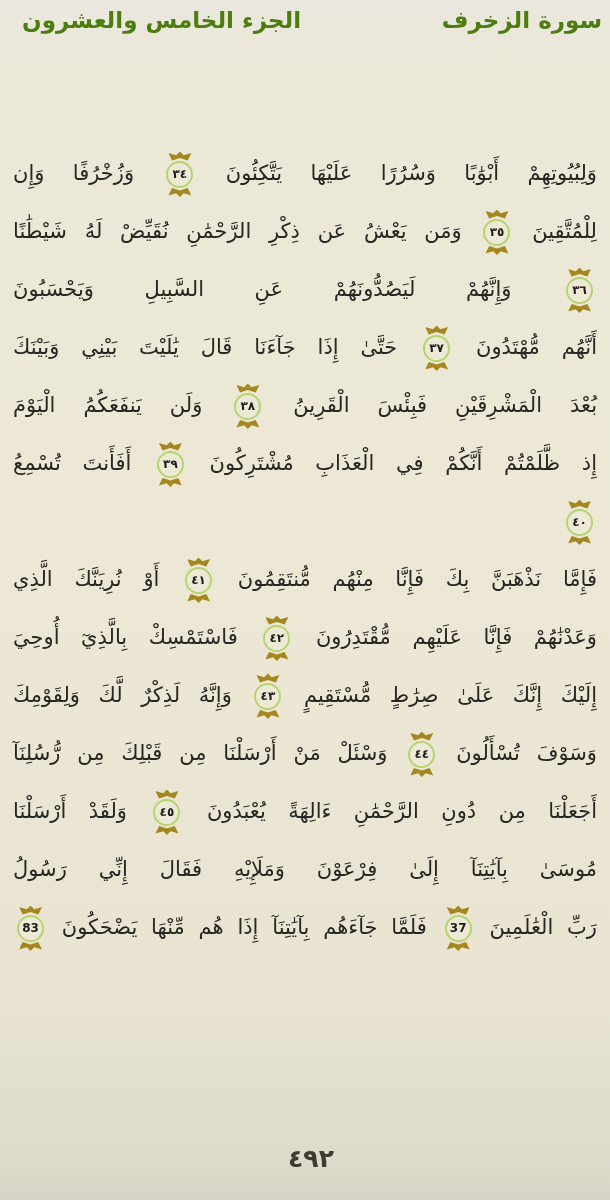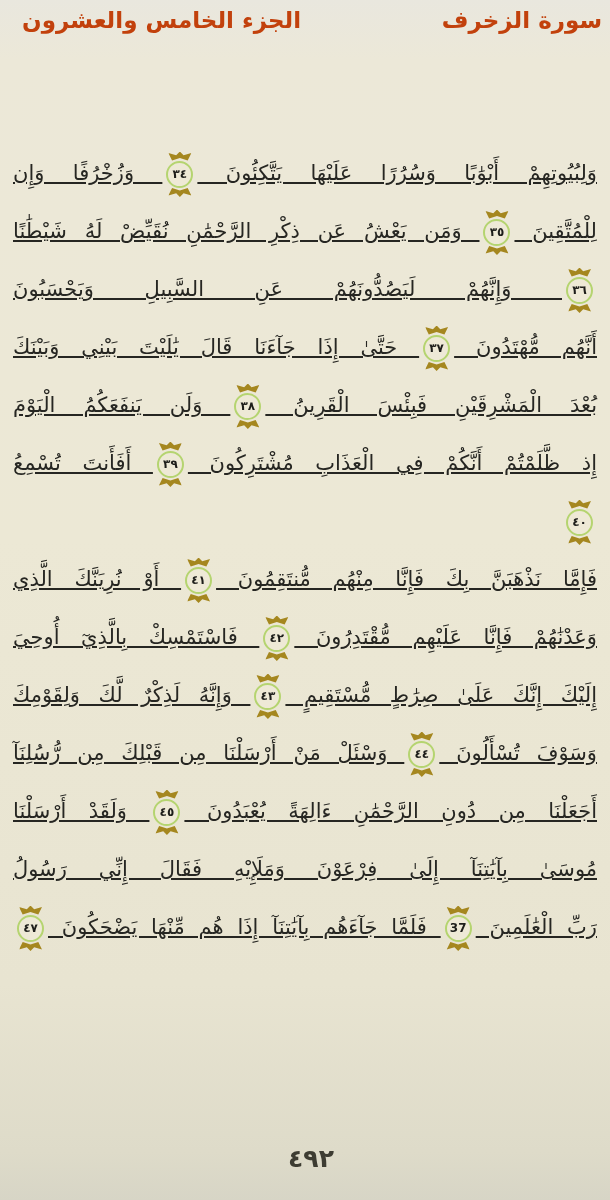--- a/index.html
+++ b/index.html
@@ -5,36 +5,36 @@
   html,body{margin:0;padding:0;}
   body{
     width:610px;height:1200px;
     position:relative;overflow:hidden;
     font-family:"DejaVu Sans",sans-serif;
     background:linear-gradient(180deg,#e9e7de 0%,#ece8d8 5%,#ece8d5 45%,#e8e4d1 82%,#dedbc9 96%,#d7d5c6 100%);
   }
   .page{position:absolute;inset:0;}
   .hdr{
     position:absolute;top:7px;
-    font-size:23px;font-weight:bold;color:#c2410c;
+    font-size:23px;font-weight:bold;color:#4d7c0f;
     letter-spacing:0;white-space:nowrap;text-align:right;
   }
   .hdr-surah{right:8px;}
   .hdr-juz{left:22px;}
   .text-block{
     position:absolute;top:144px;right:13px;left:13px;
     direction:rtl;
   }
   .qline{
     height:58px;line-height:58px;
     font-size:21px;color:#262622;
     text-align:justify;text-align-last:justify;
     -moz-text-align-last:justify;
   }
-  .qtext{white-space:normal;text-decoration:underline;}
+  .qtext{white-space:normal;}
   .marker{
     display:inline-block;position:relative;
     width:27px;height:27px;margin:0 4px;
     vertical-align:middle;
     border:2px solid #b5d470;border-radius:50%;
     background:#eee9d6;
     box-sizing:border-box;
   }
   .marker::before,.marker::after{
     content:"";position:absolute;left:50%;
@@ -70,18 +70,18 @@
       <div class="qline"><span class="qtext">أَنَّهُم مُّهْتَدُونَ </span><span class="marker"><span class="marker-num">٣٧</span></span><span class="qtext"> حَتَّىٰ إِذَا جَآءَنَا قَالَ يَٰلَيْتَ بَيْنِي وَبَيْنَكَ </span></div>
       <div class="qline"><span class="qtext">بُعْدَ الْمَشْرِقَيْنِ فَبِئْسَ الْقَرِينُ </span><span class="marker"><span class="marker-num">٣٨</span></span><span class="qtext"> وَلَن يَنفَعَكُمُ الْيَوْمَ </span></div>
       <div class="qline"><span class="qtext">إِذ ظَّلَمْتُمْ أَنَّكُمْ فِي الْعَذَابِ مُشْتَرِكُونَ </span><span class="marker"><span class="marker-num">٣٩</span></span><span class="qtext"> أَفَأَنتَ تُسْمِعُ </span></div>
       <div class="qline"><span class="marker"><span class="marker-num">٤٠</span></span></div>
       <div class="qline"><span class="qtext">فَإِمَّا نَذْهَبَنَّ بِكَ فَإِنَّا مِنْهُم مُّنتَقِمُونَ </span><span class="marker"><span class="marker-num">٤١</span></span><span class="qtext"> أَوْ نُرِيَنَّكَ الَّذِي </span></div>
       <div class="qline"><span class="qtext">وَعَدْنَٰهُمْ فَإِنَّا عَلَيْهِم مُّقْتَدِرُونَ </span><span class="marker"><span class="marker-num">٤٢</span></span><span class="qtext"> فَاسْتَمْسِكْ بِالَّذِيٓ أُوحِيَ </span></div>
       <div class="qline"><span class="qtext">إِلَيْكَ إِنَّكَ عَلَىٰ صِرَٰطٍ مُّسْتَقِيمٍ </span><span class="marker"><span class="marker-num">٤٣</span></span><span class="qtext"> وَإِنَّهُ لَذِكْرٌ لَّكَ وَلِقَوْمِكَ </span></div>
       <div class="qline"><span class="qtext">وَسَوْفَ تُسْأَلُونَ </span><span class="marker"><span class="marker-num">٤٤</span></span><span class="qtext"> وَسْئَلْ مَنْ أَرْسَلْنَا مِن قَبْلِكَ مِن رُّسُلِنَآ </span></div>
       <div class="qline"><span class="qtext">أَجَعَلْنَا مِن دُونِ الرَّحْمَٰنِ ءَالِهَةً يُعْبَدُونَ </span><span class="marker"><span class="marker-num">٤٥</span></span><span class="qtext"> وَلَقَدْ أَرْسَلْنَا </span></div>
       <div class="qline"><span class="qtext">مُوسَىٰ بِآيَٰتِنَآ إِلَىٰ فِرْعَوْنَ وَمَلَإِيْهِ فَقَالَ إِنِّي رَسُولُ </span></div>
-      <div class="qline"><span class="qtext">رَبِّ الْعَٰلَمِينَ </span><span class="marker"><span class="marker-num">37</span></span><span class="qtext"> فَلَمَّا جَآءَهُم بِآيَٰتِنَآ إِذَا هُم مِّنْهَا يَضْحَكُونَ </span><span class="marker"><span class="marker-num">٤٧</span></span></div>
+      <div class="qline"><span class="qtext">رَبِّ الْعَٰلَمِينَ </span><span class="marker"><span class="marker-num">37</span></span><span class="qtext"> فَلَمَّا جَآءَهُم بِآيَٰتِنَآ إِذَا هُم مِّنْهَا يَضْحَكُونَ </span><span class="marker"><span class="marker-num">83</span></span></div>
     </div>
 
   <div class="page-num">٤٩٢</div>
 
 </div>
 
 </body></html>

